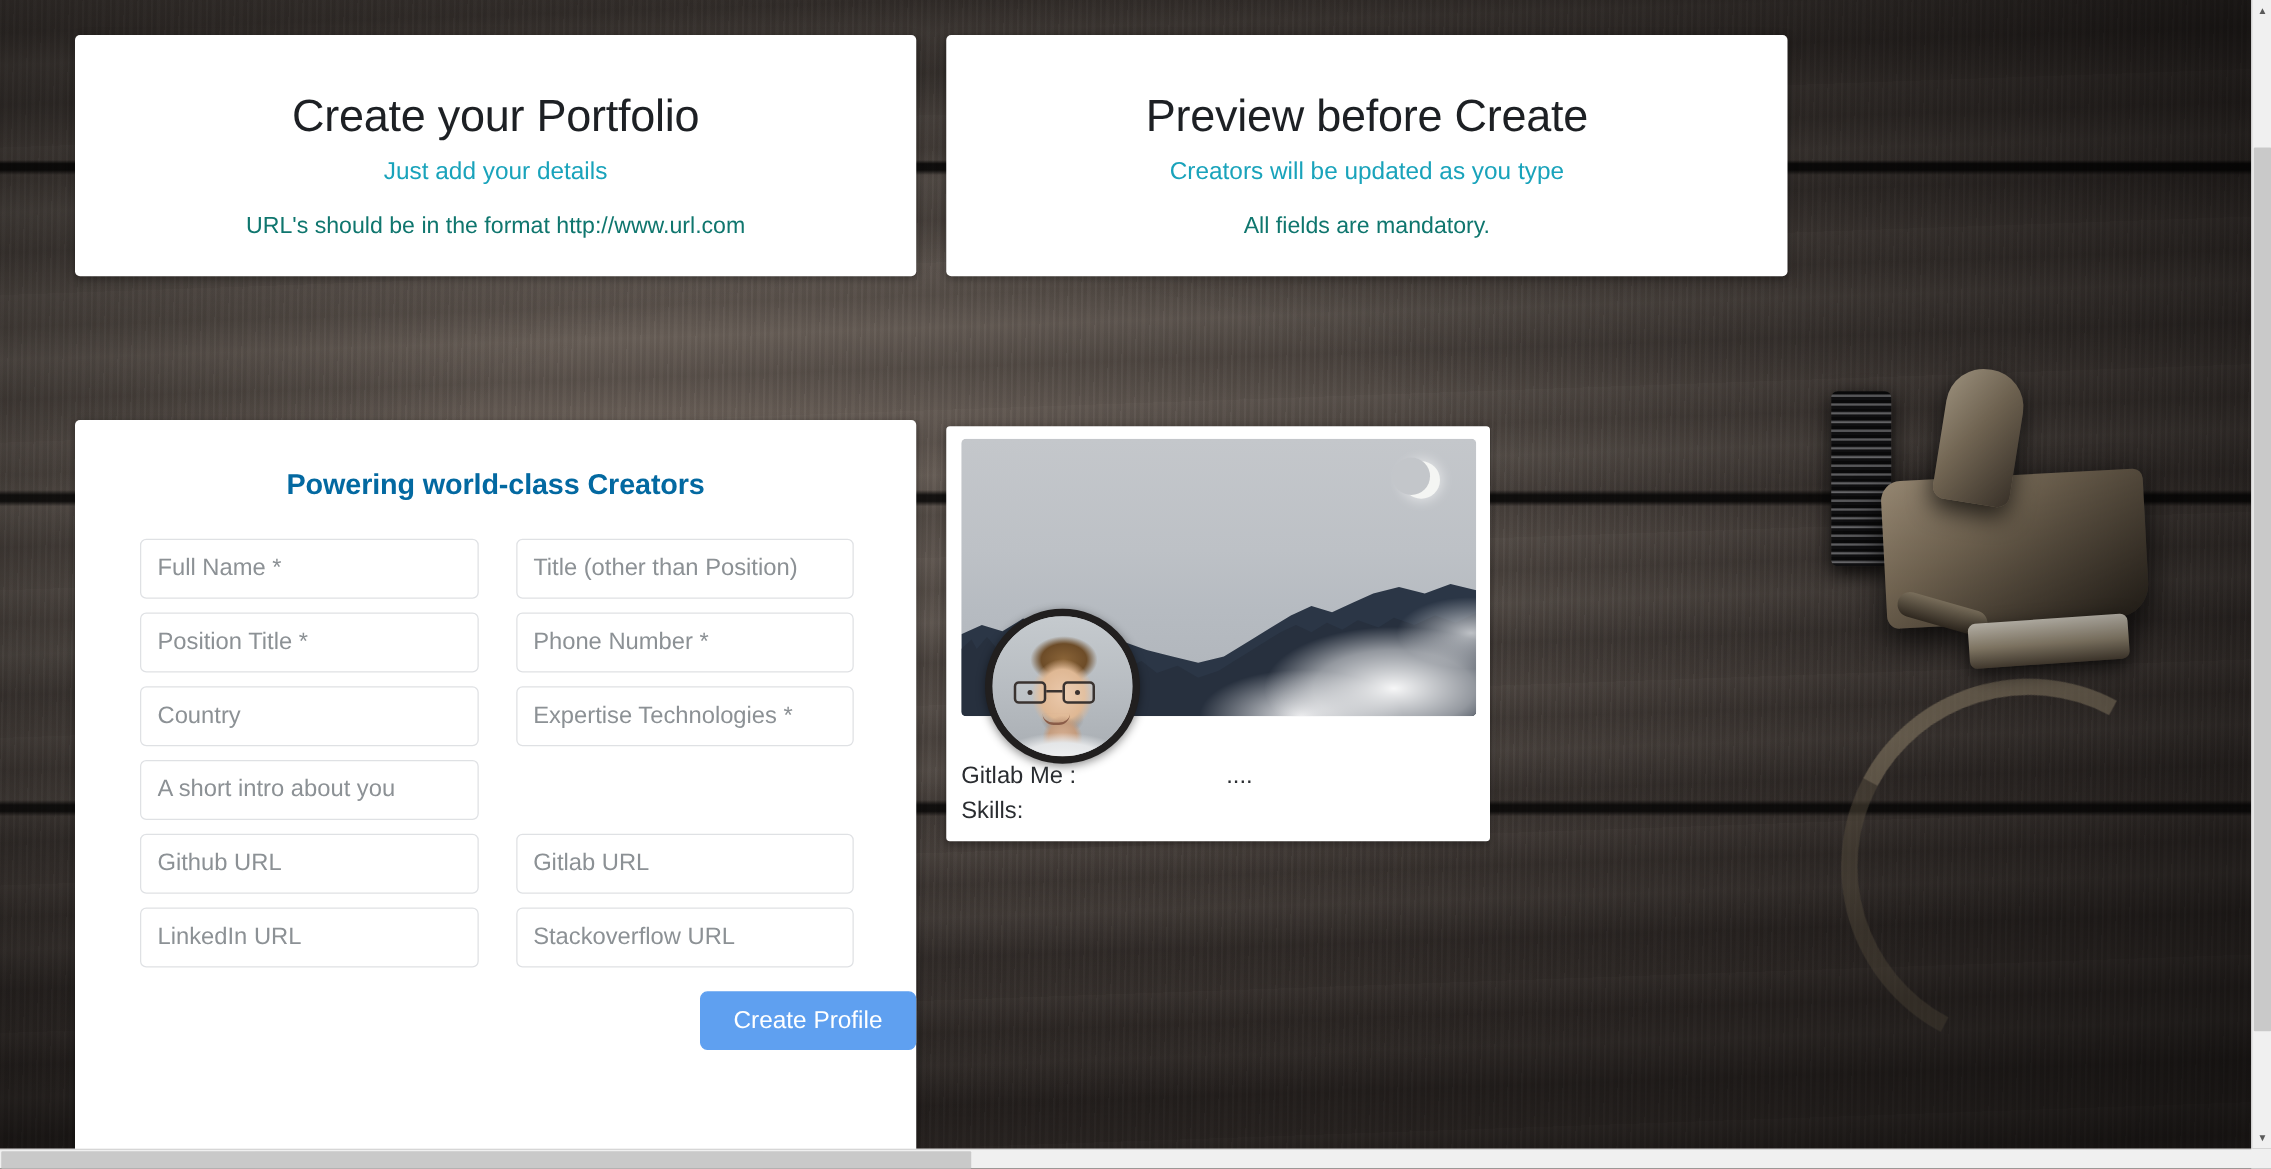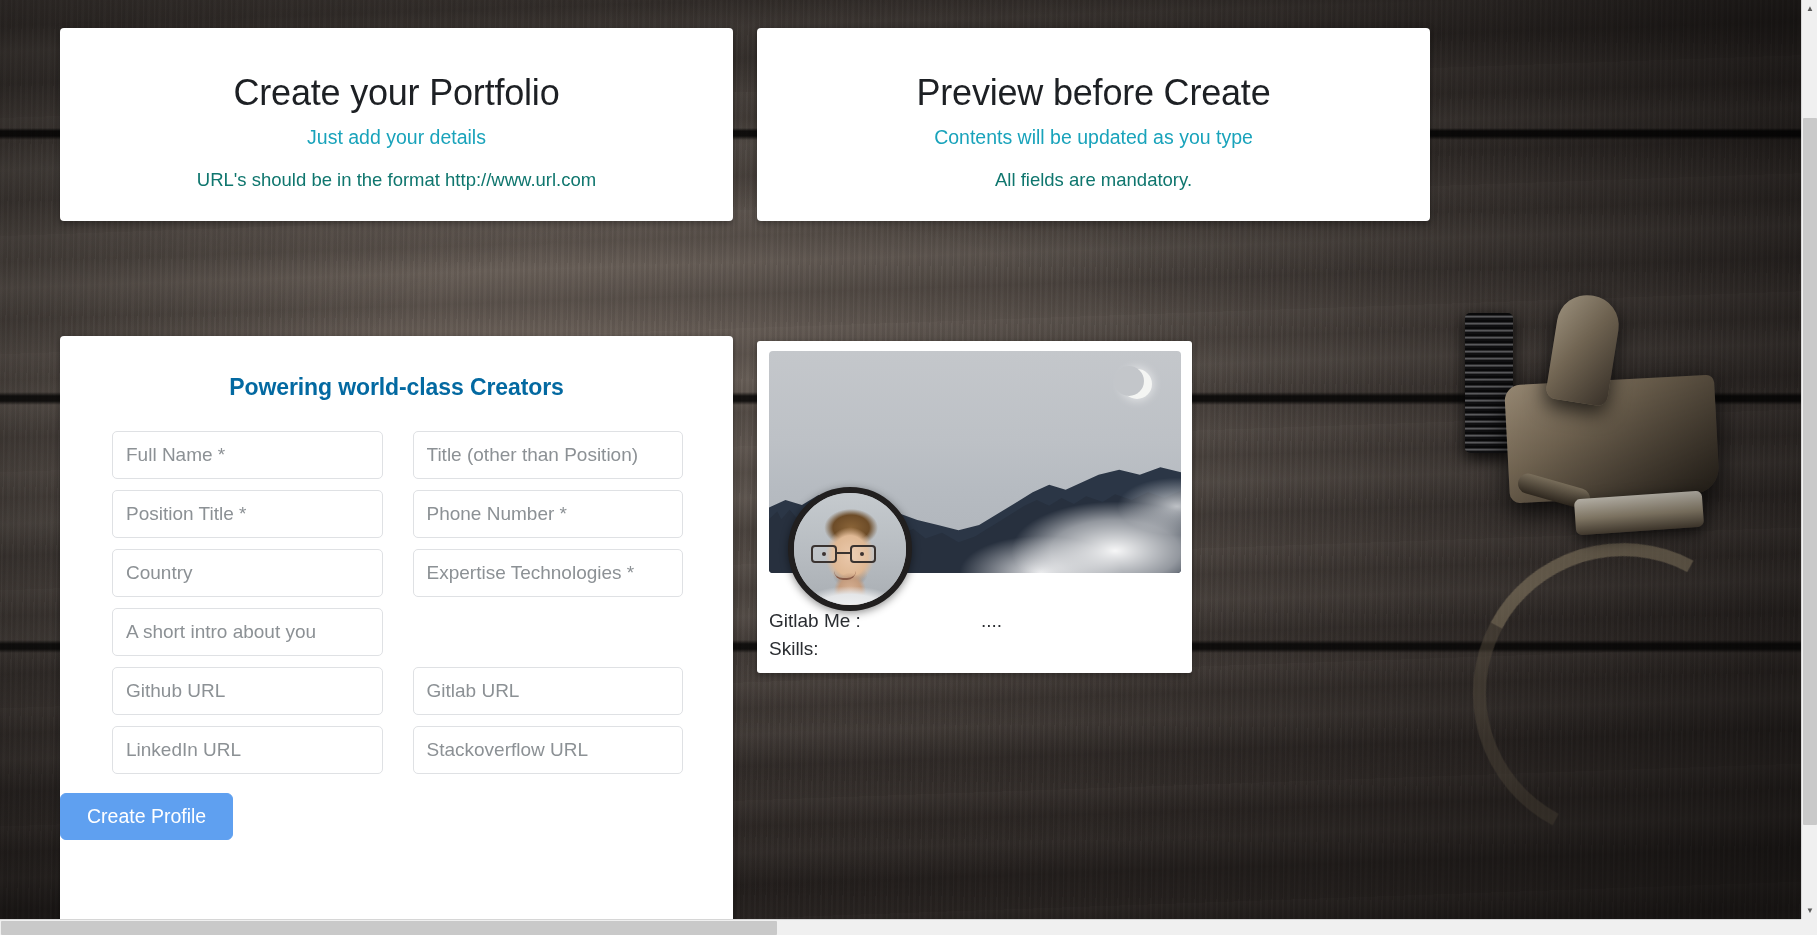--- a/index.html
+++ b/index.html
@@ -207,21 +207,21 @@
     padding: 0 13px;
     outline: none;
     width: 100%;
   }
   .field::placeholder { color: #8c9195; opacity: 1; }
   .spacer-cell { visibility: hidden; }
 
   #submit-row {
     margin-top: 19px;
     display: flex;
-    justify-content: flex-start;
+    justify-content: flex-end;
   }
   #create-profile-button {
     background: #5fa0f0;
     color: #ffffff;
     border: 1px solid #5fa0f0;
     border-radius: 6px;
     font-family: "Liberation Sans", sans-serif;
     font-size: 19.5px;
     font-weight: 400;
     padding: 12px 26px;
@@ -439,21 +439,21 @@
 <div id="page">
 
   <div class="card" id="header-card-left">
     <div class="card-title">Create your Portfolio</div>
     <div class="card-subtitle">Just add your details</div>
     <div class="card-note">URL's should be in the format http://www.url.com</div>
   </div>
 
   <div class="card" id="header-card-right">
     <div class="card-title">Preview before Create</div>
-    <div class="card-subtitle">Contents will be updated as you type</div>
+    <div class="card-subtitle">Creators will be updated as you type</div>
     <div class="card-note">All fields are mandatory.</div>
   </div>
 
   <div class="card" id="form-card">
     <div id="form-title">Powering world-class Creators</div>
 
     <div id="form-grid">
       <input class="field" type="text" placeholder="Full Name *" style="">
       <input class="field" type="text" placeholder="Title (other than Position)" style="">
 

